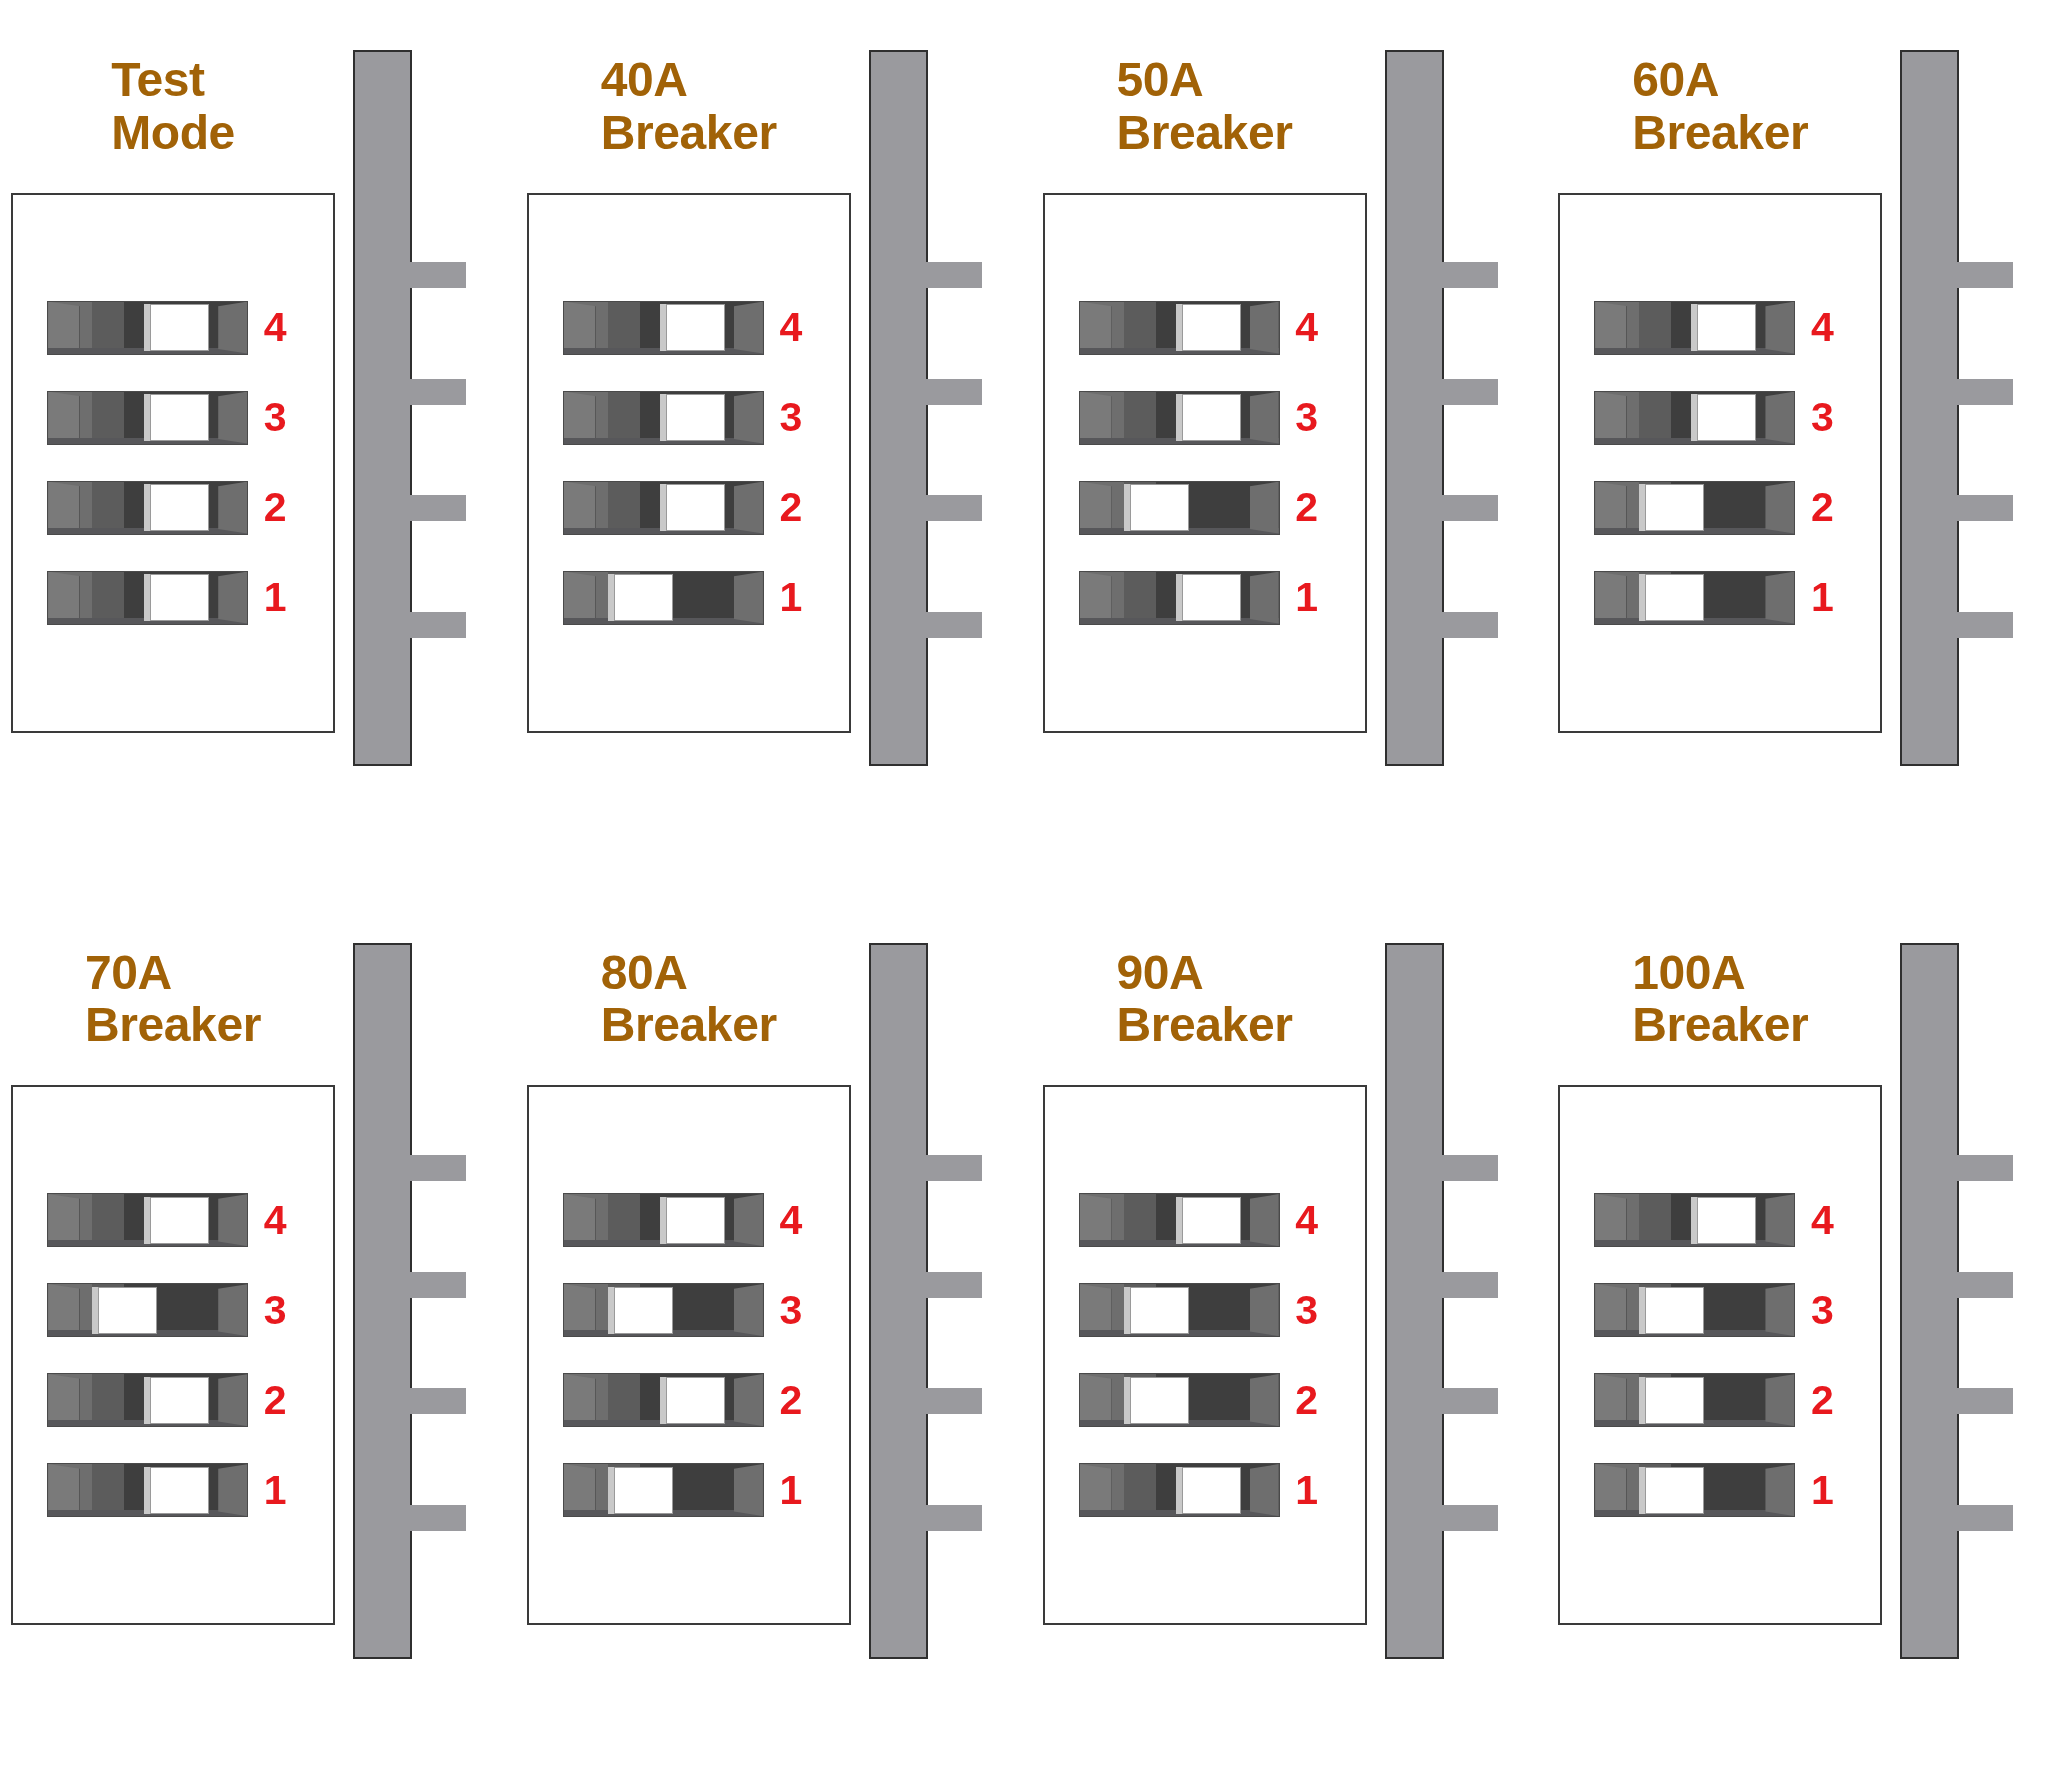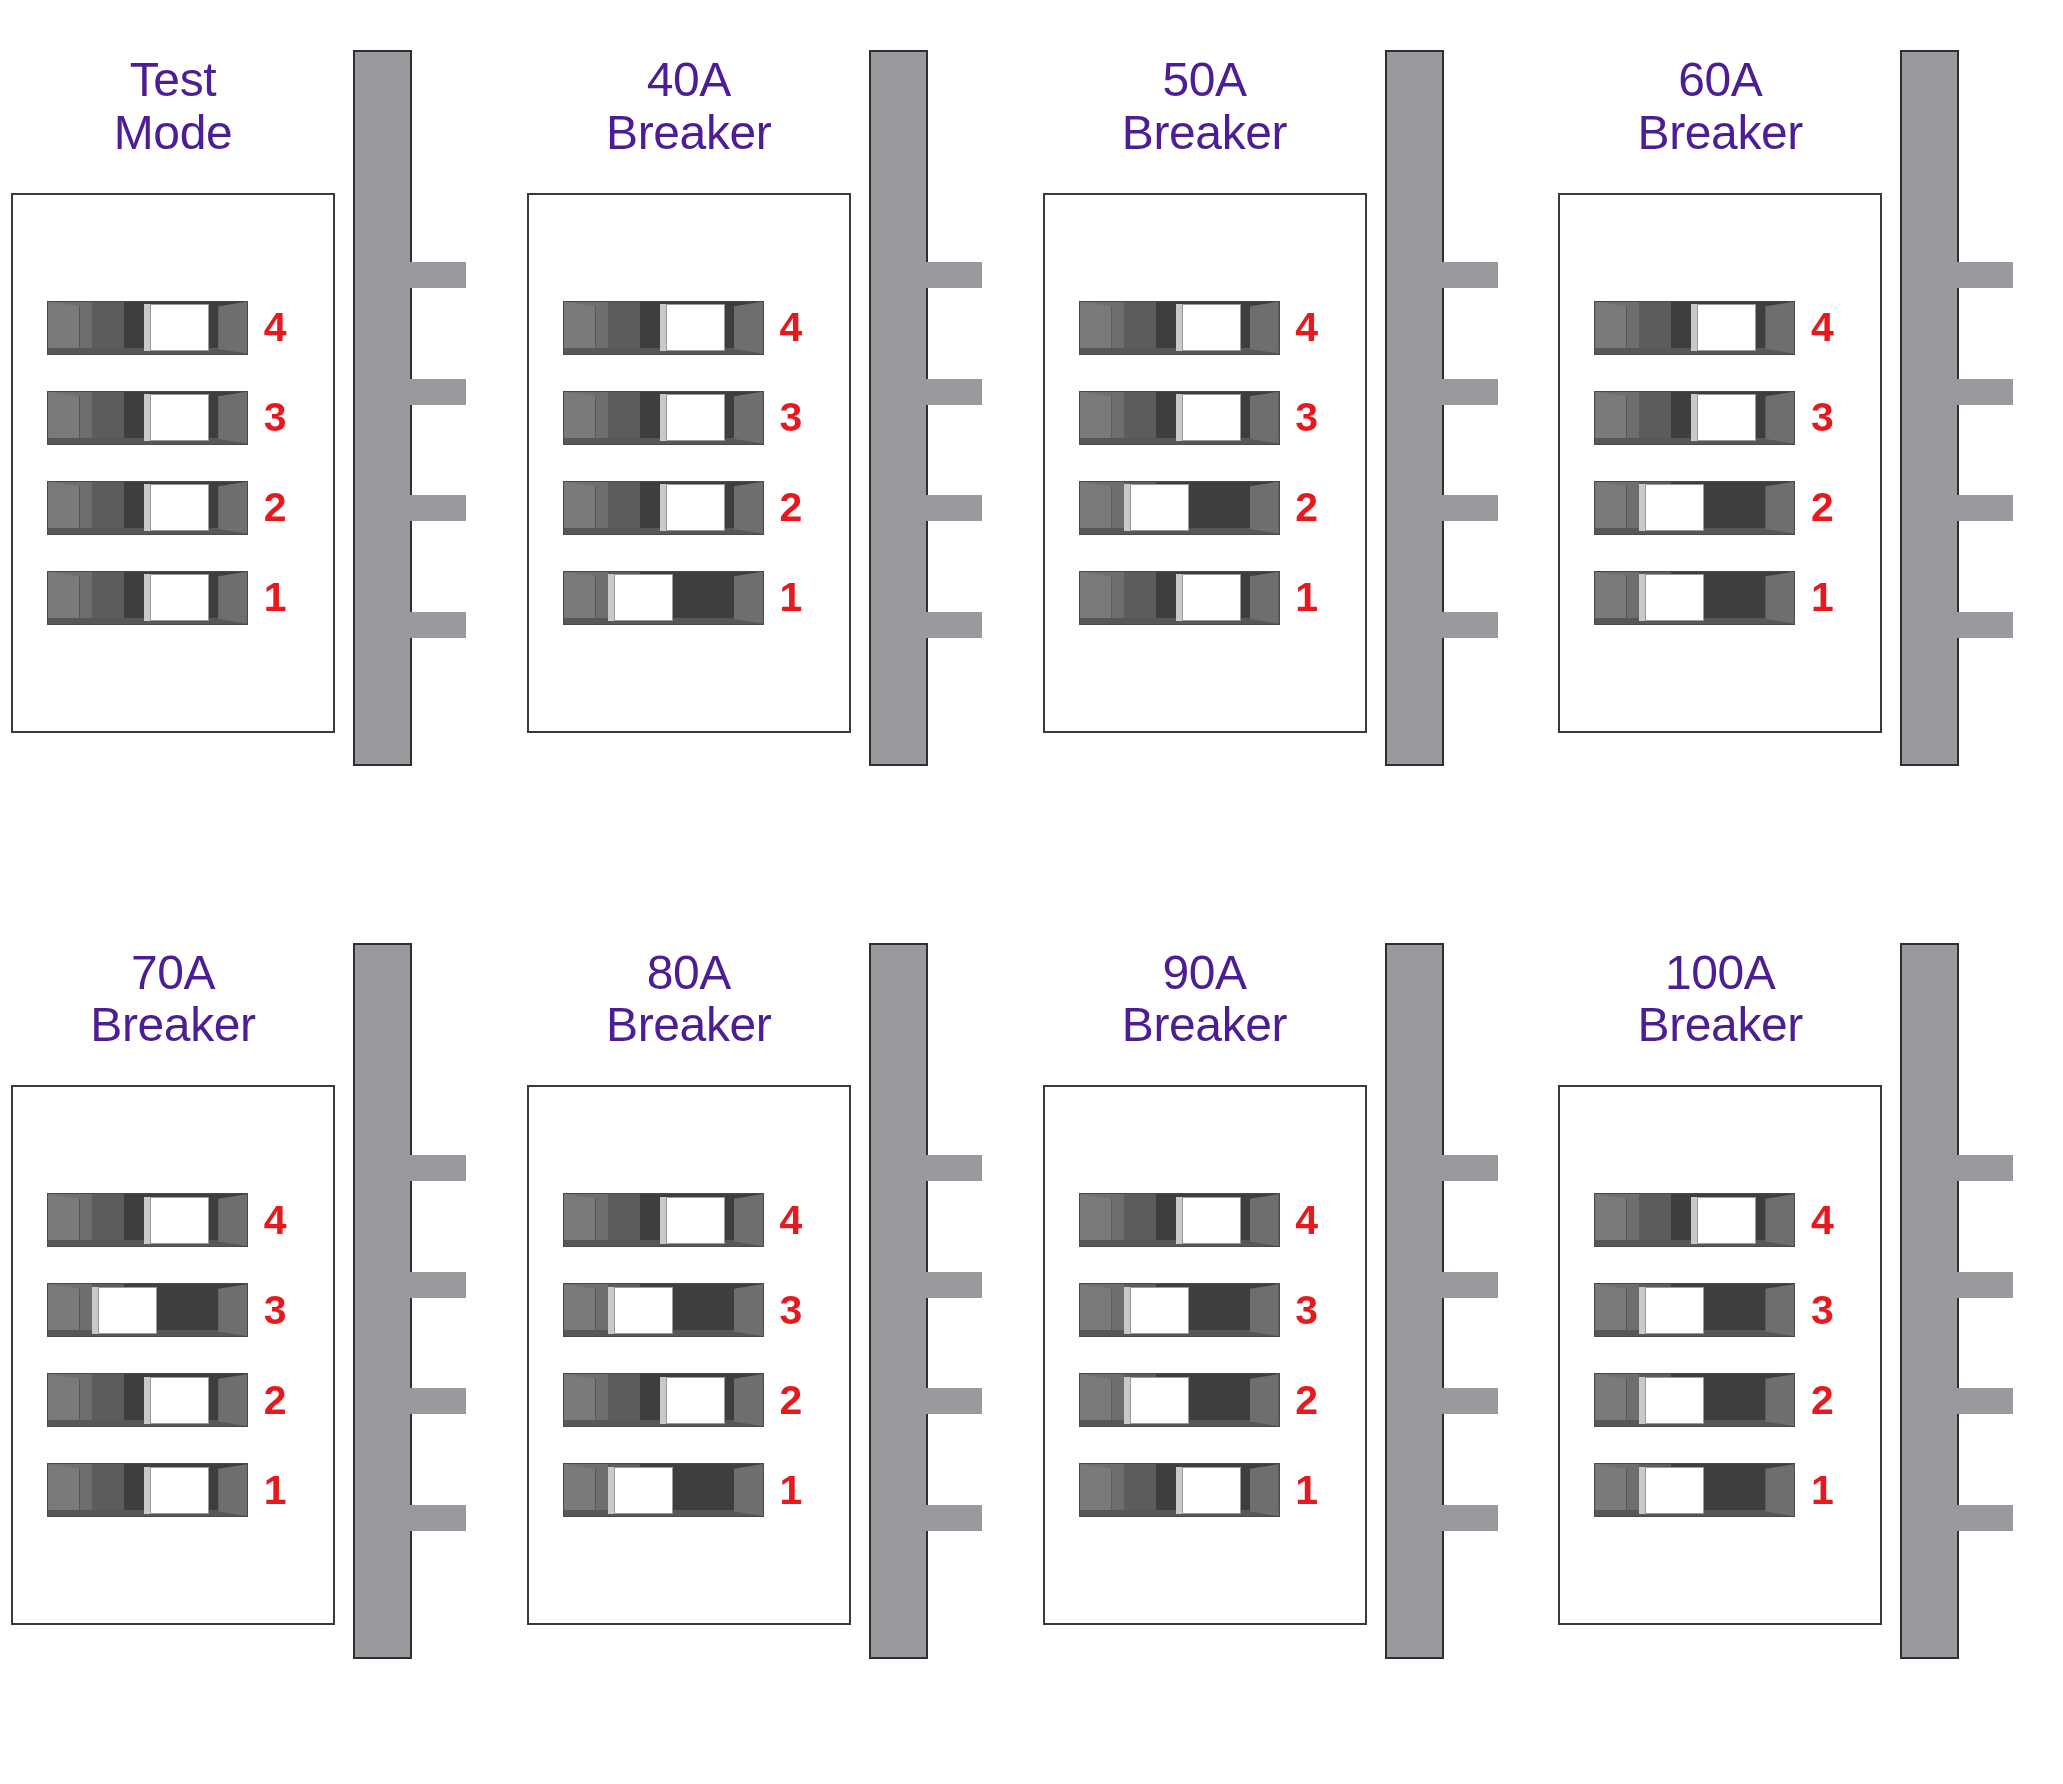--- a/index.html
+++ b/index.html
@@ -28,24 +28,24 @@
     flex-direction:row;
     align-items:flex-start;
   }
   .left-col{
     width:346px;
     display:flex;flex-direction:column;align-items:center;
   }
 
   .title{
     font-size:48px;
-    font-weight:normal;
-    color:#4c1d95;
+    font-weight:bold;
+    color:#a16207;
     line-height:1.10;
-    text-align:center;
+    text-align:left;
     margin-top:54px;
     letter-spacing:-0.4px;
     white-space:pre-line;
   }
 
   
   .switchbox{
     margin-top:33px;
     width:324px;
     height:540px;

